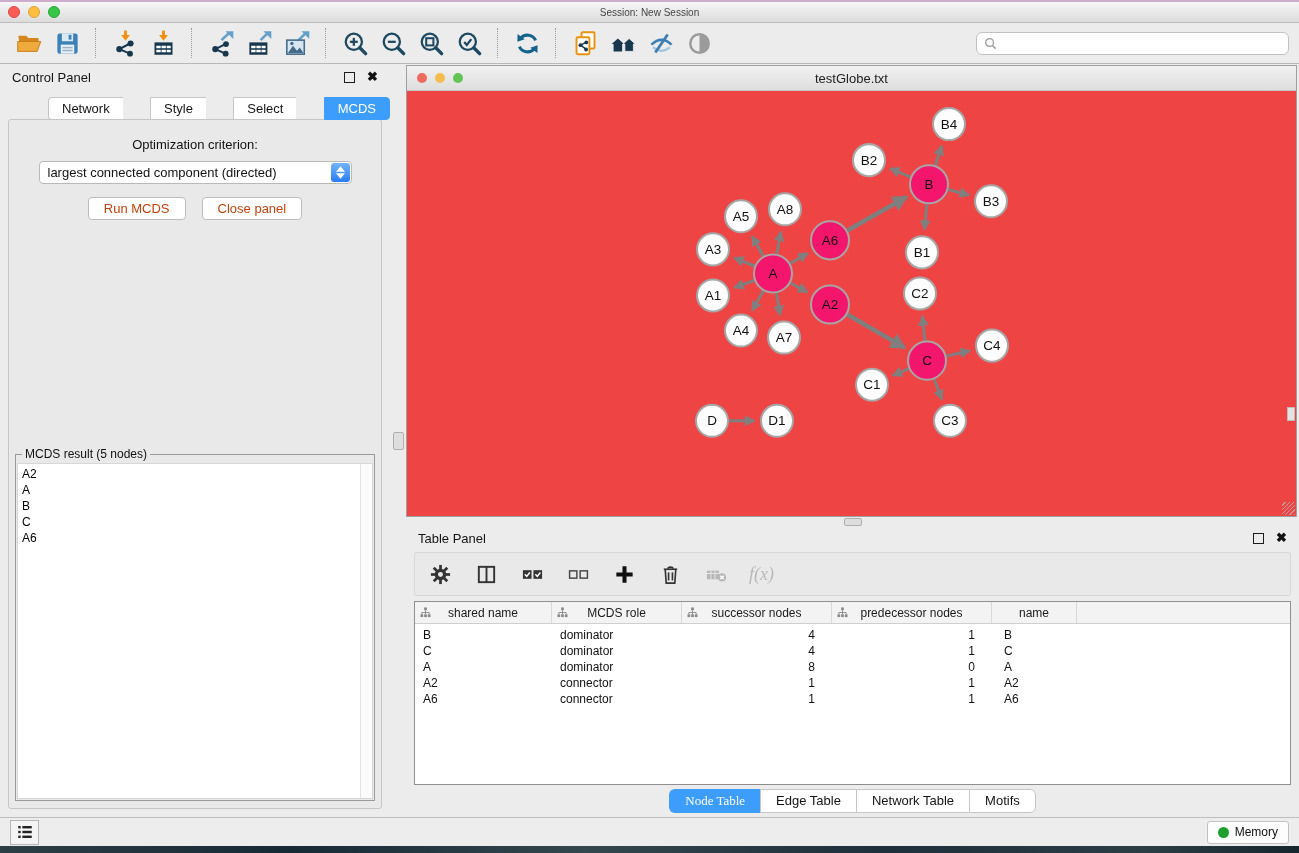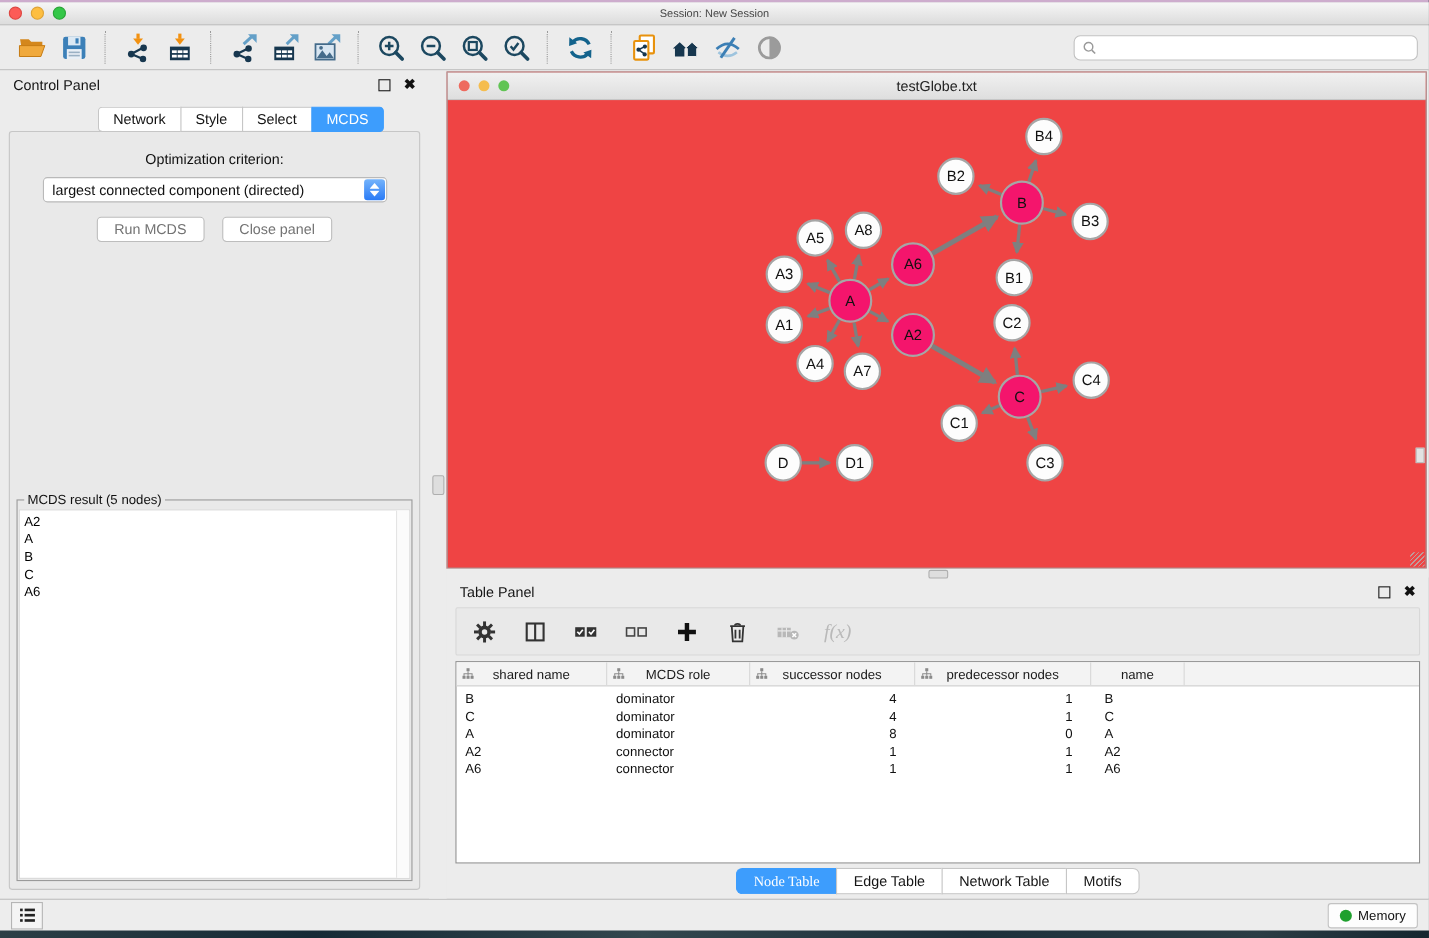--- a/index.html
+++ b/index.html
@@ -31,34 +31,34 @@
   .main{flex:1;display:flex;min-height:0;}
   .v-divider{width:16px;background:#ececec;position:relative;flex:0 0 auto;}
   .v-grip{position:absolute;top:368px;left:3px;width:9px;height:16px;background:#dedede;border:1px solid #aeaeae;border-radius:2px;}
 
   
   .control-panel{width:390px;flex:0 0 auto;background:#ececec;display:flex;flex-direction:column;}
   .panel-titlebar{height:26px;display:flex;align-items:center;padding:0 12px;font-size:13px;color:#141414;flex:0 0 auto;}
   .panel-controls{margin-left:auto;display:flex;gap:12px;align-items:center;}
   .float-box{width:9px;height:9px;border:1.5px solid #1c1c1c;}
   .close-x{font-weight:bold;font-size:13px;color:#111;line-height:10px;}
-  .seg-tabs{display:flex;justify-content:center;position:relative;z-index:2;margin-top:7px;margin-bottom:-1px;margin-left:48px;}
+  .seg-tabs{display:flex;justify-content:space-between;position:relative;z-index:2;margin-top:7px;margin-bottom:-1px;margin-left:48px;}
   .seg-tab{background:#fff;border:1px solid #c6c6c6;border-right:none;padding:0 13px;font-size:13px;color:#141414;height:21px;line-height:21px;cursor:default;}
   .seg-tab:first-child{border-radius:4px 0 0 4px;}
   .seg-tab:last-child{border-right:1px solid #c6c6c6;border-radius:0 4px 4px 0;}
   .seg-tab.active{background:var(--accent);border-color:var(--accent);color:#fff;}
   .cp-content{flex:1;margin:0 8px 8px;border:1px solid #c6c6c6;border-radius:3px;background:#e9e9e9;
     display:flex;flex-direction:column;align-items:center;min-height:0;}
   .opt-label{margin-top:17px;font-size:13px;color:#111;}
   .criterion{margin-top:9px;width:313px;height:23px;background:#fff;border:1px solid #b9b9b9;border-radius:4px;
     display:flex;align-items:center;font-size:13px;color:#111;padding-left:8px;position:relative;box-sizing:border-box;}
   .stepper{position:absolute;right:1px;top:1px;bottom:1px;width:19px;border-radius:3px;
     background:linear-gradient(#74b3fb,#2a7bf6);display:flex;flex-direction:column;align-items:center;justify-content:center;gap:1px;}
   .cp-buttons{display:flex;gap:16px;margin-top:13px;}
-  .btn{background:#fff;border:1px solid #bdbdbd;border-radius:4px;font-size:13px;padding:3px 15px;color:#737373;}
+  .btn{background:#fff;border:1px solid #bdbdbd;border-radius:4px;font-size:13px;padding:3px 15px;color:#c2410c;}
   .mcds-fieldset{margin:auto 6px 7px;align-self:stretch;position:relative;height:345px;border:1px solid #9a9a9a;background:#e9e9e9;flex:0 0 auto;}
   .mcds-legend{position:absolute;top:-8px;left:6px;background:#e9e9e9;padding:0 3px;font-size:12px;color:#111;}
   .mcds-list{position:absolute;top:8px;left:1px;right:1px;bottom:1px;background:#fff;border:1px solid #d7d7d7;
     font-size:12px;line-height:16px;padding:2px 0 0 4px;overflow:hidden;}
   .mcds-scroll{position:absolute;top:9px;right:2px;width:11px;bottom:2px;background:#fbfbfb;border-left:1px solid #e4e4e4;}
 
   
   .right-side{flex:1;display:flex;flex-direction:column;background:#ececec;min-width:0;}
   .network-frame{height:450px;flex:0 0 auto;margin:1px 2px 0 0;border:1px solid #9f9f9f;background:#ef4444;display:flex;flex-direction:column;position:relative;}
   .net-titlebar{height:24px;background:linear-gradient(#f1f1f1,#dedede);border-bottom:1px solid #c6c6c6;position:relative;

